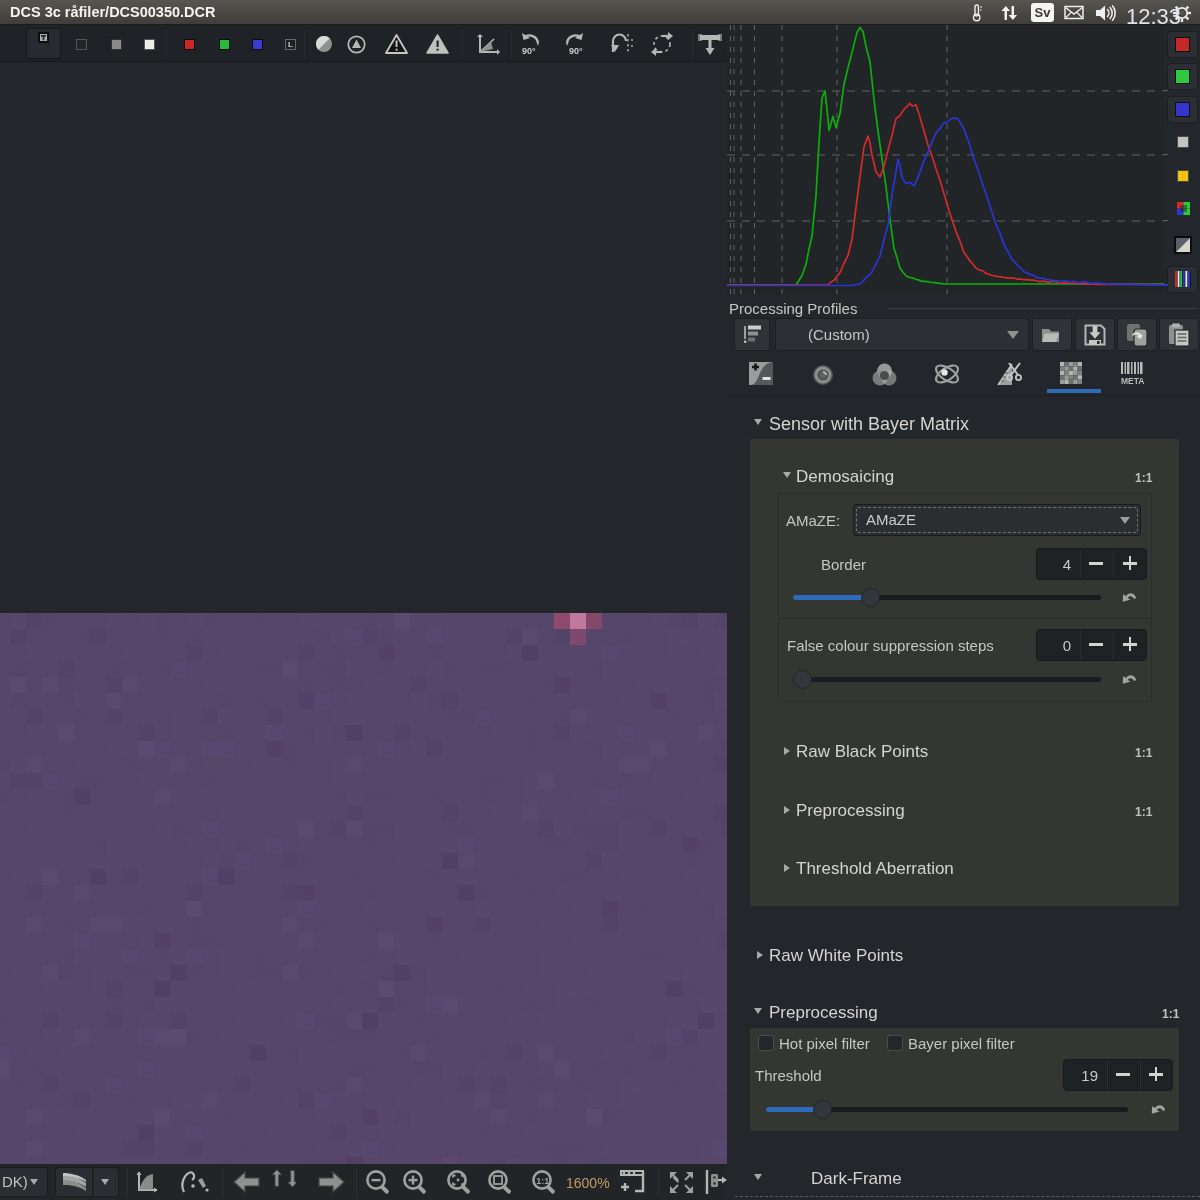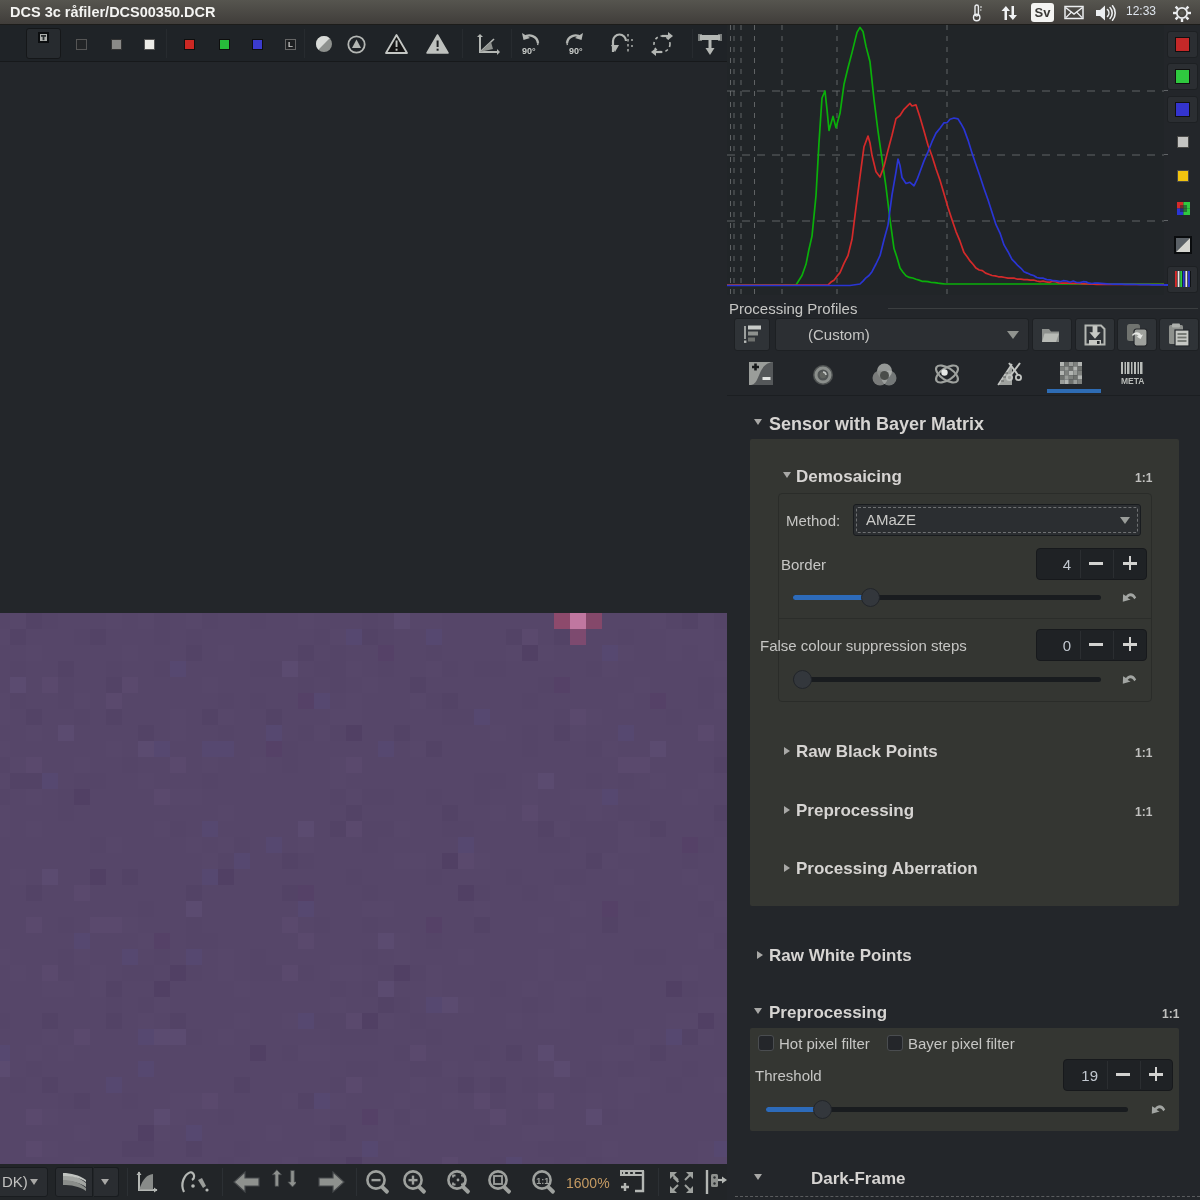--- a/index.html
+++ b/index.html
@@ -1,17 +1,17 @@
 <!DOCTYPE html>
 <html><head><meta charset="utf-8"><style>
 *{margin:0;padding:0;box-sizing:border-box}
 html,body{width:1200px;height:1200px;overflow:hidden;background:#23262a;font-family:"Liberation Sans",sans-serif}
 .abs{position:absolute}
 .lbl{color:#c6c6c4;font-size:15px;white-space:nowrap}
-.hdr{color:#d6d4d2;font-size:17px;font-weight:bold;white-space:nowrap}
+.hdr{color:#d6d4d2;font-size:17px;font-weight:normal;white-space:nowrap}
 .oo{color:#c0c0be;font-size:12px;font-weight:bold}
 .tri-r{width:0;height:0;border-top:4.5px solid transparent;border-bottom:4.5px solid transparent;border-left:6px solid #a8a8a6}
 .tri-d{width:0;height:0;border-left:4.5px solid transparent;border-right:4.5px solid transparent;border-top:6px solid #a8a8a6}
 .panel{background:#343632;border-radius:2px}
 .spin{background:#1f2225;border:1px solid #17191c;border-radius:4px;color:#c2c8d0;font-size:15px}
 .btn{background:#2f3337;border:1px solid #1d2023;border-radius:3px}
 </style></head><body>
 
 <div class="abs" style="left:0;top:0;width:1200px;height:25px;background:linear-gradient(#56554f,#403d3a);border-bottom:1px solid #1c1c1a"></div>
 <div class="abs" style="left:10px;top:4px;color:#f4f4f2;font-size:14.5px;font-weight:bold">DCS 3c råfiler/DCS00350.DCR</div>
@@ -30,21 +30,21 @@
     <rect x="1" y="1.5" width="18" height="12" fill="none" stroke="#eceef0" stroke-width="1.5"></rect>
     <path d="M1.5 2.5 10 9l8.5-6.5" fill="none" stroke="#eceef0" stroke-width="1.5"></path>
     <path d="M2 12.5 7.5 7M18 12.5 12.5 7" fill="none" stroke="#eceef0" stroke-width="1.2"></path>
   </svg>
 <svg class="abs" style="left:1094px;top:4px" width="24" height="18" viewBox="0 0 24 18">
     <path d="M2 6h4l5-4.5v15L6 12H2z" fill="#eceef0"></path>
     <path d="M13.5 5.5a5 5 0 0 1 0 7" fill="none" stroke="#eceef0" stroke-width="1.6" stroke-linecap="round"></path>
     <path d="M16 3.5a8 8 0 0 1 0 11" fill="none" stroke="#eceef0" stroke-width="1.6" stroke-linecap="round"></path>
     <path d="M18.5 1.8a11 11 0 0 1 0 14.4" fill="none" stroke="#eceef0" stroke-width="1.6" stroke-linecap="round"></path>
   </svg>
-<div class="abs" style="left:1126px;top:4px;color:#dee4ec;font-size:12px">12:33</div>
+<div class="abs" style="left:1126px;top:4px;color:#dee4ec;font-size:22px">12:33</div>
 <svg class="abs" style="left:1172px;top:3px" width="20" height="20" viewBox="0 0 20 20">
     <g fill="none" stroke="#eceef0" stroke-width="1.8">
       <circle cx="10" cy="10" r="5.2"></circle>
     </g>
     <g stroke="#eceef0" stroke-width="2.4">
       <line x1="10" y1="1" x2="10" y2="4"></line>
       <line x1="10" y1="16" x2="10" y2="19"></line>
       <line x1="1" y1="10" x2="4" y2="10"></line>
       <line x1="16" y1="10" x2="19" y2="10"></line>
       <line x1="3.6" y1="3.6" x2="5.8" y2="5.8"></line>
@@ -420,61 +420,61 @@
     <text x="0" y="22" font-size="8.5" font-weight="bold" fill="#b8bbb8" font-family="Liberation Sans">META</text>
   </svg>
 <div class="abs" style="left:727px;top:395px;width:473px;height:1px;background:#1b1e21"></div>
 <div class="abs tri-d" style="left:754px;top:419px"></div>
 <div class="abs hdr" style="left:769px;top:414px;font-size:18px">Sensor with Bayer Matrix</div>
 <div class="abs panel" style="left:750px;top:439px;width:429px;height:467px"></div>
 <div class="abs tri-d" style="left:783px;top:472px"></div>
 <div class="abs hdr" style="left:796px;top:467px">Demosaicing</div>
 <div class="abs oo" style="left:1135px;top:471px">1:1</div>
 <div class="abs" style="left:778px;top:493px;width:374px;height:209px;border:1px solid #2a2c29;border-radius:4px"></div>
-<div class="abs lbl" style="left:786px;top:512px">Method:</div>
+<div class="abs lbl" style="left:786px;top:512px">AMaZE:</div>
 <div class="abs" style="left:853px;top:504px;width:288px;height:32px;background:#2b2e31;border:1px solid #191c1f;border-radius:3px"></div>
 <div class="abs" style="left:856px;top:507px;width:282px;height:26px;border:1px dashed #6e7072;border-radius:2px"></div>
 <div class="abs lbl" style="left:866px;top:511px;color:#cacac8">AMaZE</div>
 <div class="abs" style="left:1120px;top:517px;width:0;height:0;border-left:5.5px solid transparent;border-right:5.5px solid transparent;border-top:7px solid #9a9d9a"></div>
-<div class="abs lbl" style="left:781px;top:556px">Border</div>
+<div class="abs lbl" style="left:821px;top:556px">Border</div>
 <div class="abs spin" style="left:1036px;top:548px;width:111px;height:32px"></div>
 <div class="abs" style="left:1080px;top:550px;width:1px;height:28px;background:#2b2e31"></div>
 <div class="abs" style="left:1113px;top:550px;width:1px;height:28px;background:#2b2e31"></div>
 <div class="abs" style="left:1036px;top:556px;width:35px;text-align:right;color:#c2c8d0;font-size:15px">4</div>
 <div class="abs" style="left:1089px;top:562px;width:14px;height:2.5px;background:#d2d2d0"></div>
 <div class="abs" style="left:1123px;top:562px;width:14px;height:2.5px;background:#d2d2d0"></div>
 <div class="abs" style="left:1128.75px;top:556.25px;width:2.5px;height:14px;background:#d2d2d0"></div>
 <div class="abs" style="left:793px;top:594.5px;width:308px;height:5px;background:#191c1f;border-radius:2.5px"></div>
 <div class="abs" style="left:793px;top:594.5px;width:77px;height:5px;background:#2d6bba;border-radius:2.5px"></div>
 <div class="abs" style="left:860.5px;top:587.5px;width:19.0px;height:19.0px;background:#33373c;border:1.5px solid #22252a;border-radius:50%"></div>
 <svg class="abs" style="left:1122px;top:591px" width="15" height="12" viewBox="0 0 15 12">
     <path d="M0.8 10.8 L1.1 3.2 L4.0 4.9 C7.0 0.9 11.8 1.5 14.2 6.6 L12.3 8.3 C10.4 4.6 7.6 4.4 5.6 6.9 L8.6 8.6 Z" fill="#a2a5a2"></path>
   </svg>
 <div class="abs" style="left:779px;top:618px;width:372px;height:1px;background:#2b2d2a"></div>
-<div class="abs lbl" style="left:760px;top:637px">False colour suppression steps</div>
+<div class="abs lbl" style="left:787px;top:637px">False colour suppression steps</div>
 <div class="abs spin" style="left:1036px;top:629px;width:111px;height:32px"></div>
 <div class="abs" style="left:1080px;top:631px;width:1px;height:28px;background:#2b2e31"></div>
 <div class="abs" style="left:1113px;top:631px;width:1px;height:28px;background:#2b2e31"></div>
 <div class="abs" style="left:1036px;top:637px;width:35px;text-align:right;color:#c2c8d0;font-size:15px">0</div>
 <div class="abs" style="left:1089px;top:643px;width:14px;height:2.5px;background:#d2d2d0"></div>
 <div class="abs" style="left:1123px;top:643px;width:14px;height:2.5px;background:#d2d2d0"></div>
 <div class="abs" style="left:1128.75px;top:637.25px;width:2.5px;height:14px;background:#d2d2d0"></div>
 <div class="abs" style="left:793px;top:676.5px;width:308px;height:5px;background:#191c1f;border-radius:2.5px"></div>
 <div class="abs" style="left:792.5px;top:669.5px;width:19.0px;height:19.0px;background:#33373c;border:1.5px solid #22252a;border-radius:50%"></div>
 <svg class="abs" style="left:1122px;top:673px" width="15" height="12" viewBox="0 0 15 12">
     <path d="M0.8 10.8 L1.1 3.2 L4.0 4.9 C7.0 0.9 11.8 1.5 14.2 6.6 L12.3 8.3 C10.4 4.6 7.6 4.4 5.6 6.9 L8.6 8.6 Z" fill="#a2a5a2"></path>
   </svg>
 <div class="abs tri-r" style="left:784px;top:747px"></div>
 <div class="abs hdr" style="left:796px;top:742px">Raw Black Points</div>
 <div class="abs oo" style="left:1135px;top:746px">1:1</div>
 <div class="abs tri-r" style="left:784px;top:806px"></div>
 <div class="abs hdr" style="left:796px;top:801px">Preprocessing</div>
 <div class="abs oo" style="left:1135px;top:805px">1:1</div>
 <div class="abs tri-r" style="left:784px;top:864px"></div>
-<div class="abs hdr" style="left:796px;top:859px">Processing Aberration</div>
+<div class="abs hdr" style="left:796px;top:859px">Threshold Aberration</div>
 <div class="abs tri-r" style="left:757px;top:951px"></div>
 <div class="abs hdr" style="left:769px;top:946px">Raw White Points</div>
 <div class="abs tri-d" style="left:754px;top:1008px"></div>
 <div class="abs hdr" style="left:769px;top:1003px">Preprocessing</div>
 <div class="abs oo" style="left:1162px;top:1007px">1:1</div>
 <div class="abs panel" style="left:750px;top:1028px;width:429px;height:103px"></div>
 <div class="abs" style="left:758px;top:1035px;width:16px;height:16px;background:#24262a;border:1.5px solid #4a4d50;border-radius:3px"></div>
 <div class="abs lbl" style="left:779px;top:1035px">Hot pixel filter</div>
 <div class="abs" style="left:887px;top:1035px;width:16px;height:16px;background:#24262a;border:1.5px solid #4a4d50;border-radius:3px"></div>
 <div class="abs lbl" style="left:908px;top:1035px">Bayer pixel filter</div>

